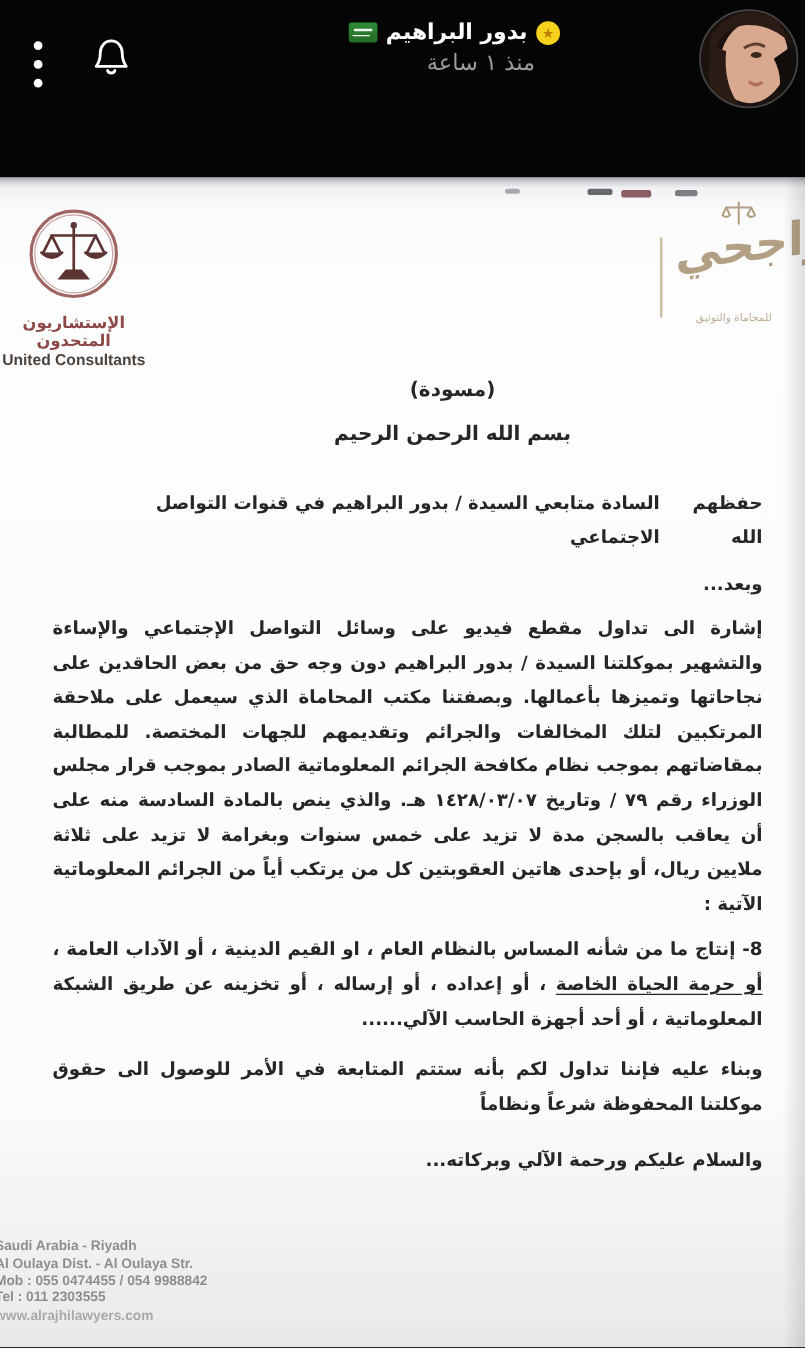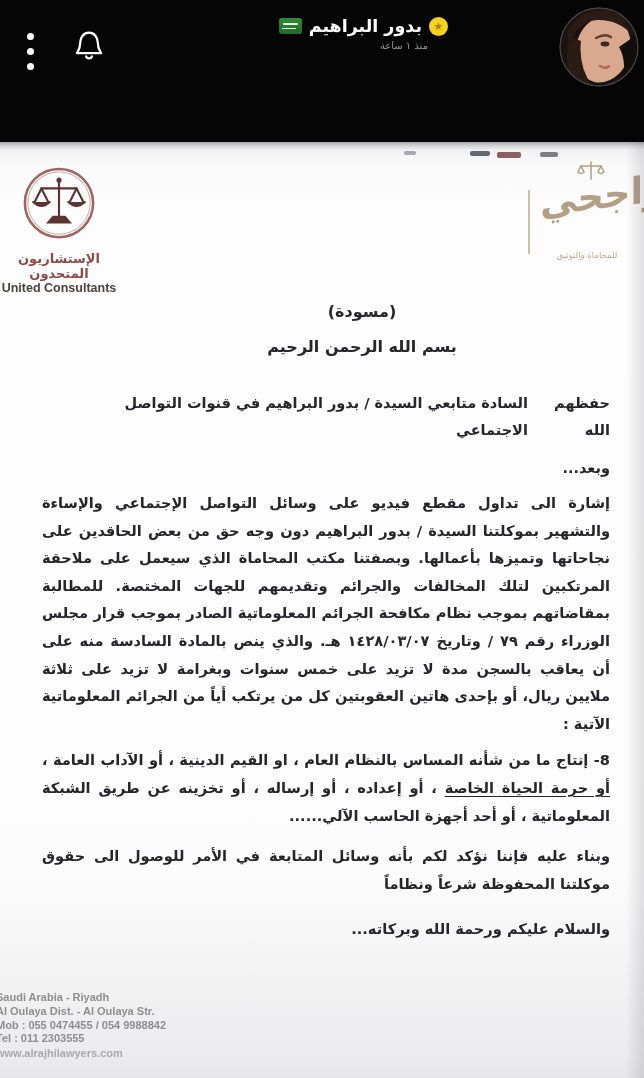--- a/index.html
+++ b/index.html
@@ -13,21 +13,21 @@
   .bell{position:absolute;left:73px;top:26px;}
   .namewrap{position:absolute;right:196px;top:16px;direction:rtl;text-align:right;}
   .namerow{display:flex;align-items:center;gap:7px;}
   .starbadge{width:19px;height:19px;border-radius:50%;background:#f7d21c;color:#b97f00;
              display:flex;align-items:center;justify-content:center;font-size:11px;line-height:1;}
   .uname{color:#fff;font-size:17.5px;font-weight:bold;letter-spacing:.2px;}
   .flag{position:relative;width:23px;height:16px;border-radius:2.5px;display:inline-block;
         background:linear-gradient(180deg,#2f8b35 0%,#226b28 100%);overflow:hidden;}
   .flag i{position:absolute;left:4px;right:4px;height:2.4px;background:rgba(255,255,255,.92);border-radius:1px;}
   .flag .f1{top:4.5px;} .flag .f2{top:9.5px;height:1.6px;left:3px;right:6px;}
-  .time{color:#9b9b9b;font-size:10px;margin-top:4px;margin-right:20px;}
+  .time{color:#9b9b9b;font-size:18px;margin-top:4px;margin-right:20px;}
   .avatar{position:absolute;right:5px;top:7px;width:80px;height:80px;border-radius:50%;overflow:hidden;cursor:pointer;}
   
   .doc{position:absolute;top:142px;left:0;right:0;bottom:0;
        background:linear-gradient(180deg,#ededf0 0%,#fafafa 2.5%,#fdfdfd 8%,#fcfcfc 78%,#ebebed 98%,#e6e6e8 100%);
        color:#26262a;}
   .edgeband{position:absolute;top:0;left:0;right:0;height:8px;
        background:linear-gradient(180deg,#a9a9b0,#d9d9dd 55%,rgba(230,230,233,0));}
   .right-shade{position:absolute;top:0;right:0;bottom:0;width:18px;
        background:linear-gradient(to left,rgba(70,70,80,.16),rgba(70,70,80,0));pointer-events:none;}
   .smudge{position:absolute;border-radius:2px;}
@@ -174,23 +174,23 @@
       </div>
 
       <div class="row greet">
         <span>وبعد...</span>
       </div>
 
       <p class="para">إشارة الى تداول مقطع فيديو على وسائل التواصل الإجتماعي والإساءة والتشهير بموكلتنا السيدة / بدور البراهيم دون وجه حق من بعض الحاقدين على نجاحاتها وتميزها بأعمالها. وبصفتنا مكتب المحاماة الذي سيعمل على ملاحقة المرتكبين لتلك المخالفات والجرائم وتقديمهم للجهات المختصة. للمطالبة بمقاضاتهم بموجب نظام مكافحة الجرائم المعلوماتية الصادر بموجب قرار مجلس الوزراء رقم ٧٩ / وتاريخ ١٤٢٨/٠٣/٠٧ هـ. والذي ينص بالمادة السادسة منه على أن يعاقب بالسجن مدة لا تزيد على خمس سنوات وبغرامة لا تزيد على ثلاثة ملايين ريال، أو بإحدى هاتين العقوبتين كل من يرتكب أياً من الجرائم المعلوماتية الآتية :</p>
 
       <p class="para clause"><span>8- إنتاج ما من شأنه المساس بالنظام العام ، او القيم الدينية ، أو الآداب العامة ، </span><span class="u">أو حرمة الحياة الخاصة</span><span> ، أو إعداده ، أو إرساله ، أو تخزينه عن طريق الشبكة المعلوماتية ، أو أحد أجهزة الحاسب الآلي......</span></p>
 
-      <p class="para p2">وبناء عليه فإننا نؤكد لكم بأنه وسائل المتابعة في الأمر للوصول الى حقوق موكلتنا المحفوظة شرعاً ونظاماً</p>
-
-      <div class="closing">والسلام عليكم ورحمة الله وبركاته...</div>
+      <p class="para p2">وبناء عليه فإننا تداول لكم بأنه ستتم المتابعة في الأمر للوصول الى حقوق موكلتنا المحفوظة شرعاً ونظاماً</p>
+
+      <div class="closing">والسلام عليكم ورحمة الآلي وبركاته...</div>
     </div>
 
     <div class="foot">
       <div>Saudi Arabia - Riyadh</div>
       <div>Al Oulaya Dist. - Al Oulaya Str.</div>
       <div>Mob : 055 0474455 / 054 9988842</div>
       <div>Tel : 011 2303555</div>
       <div class="site">www.alrajhilawyers.com</div>
     </div>
 

